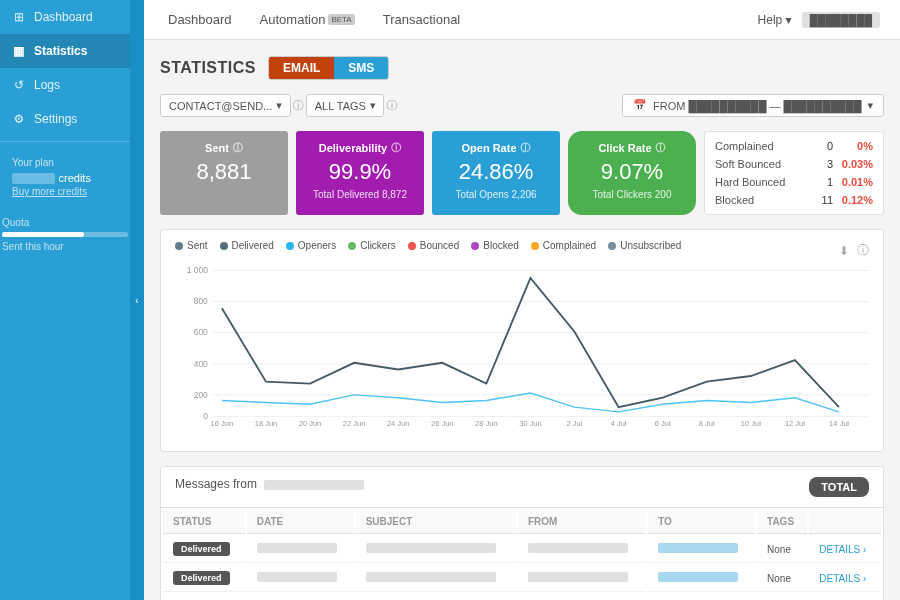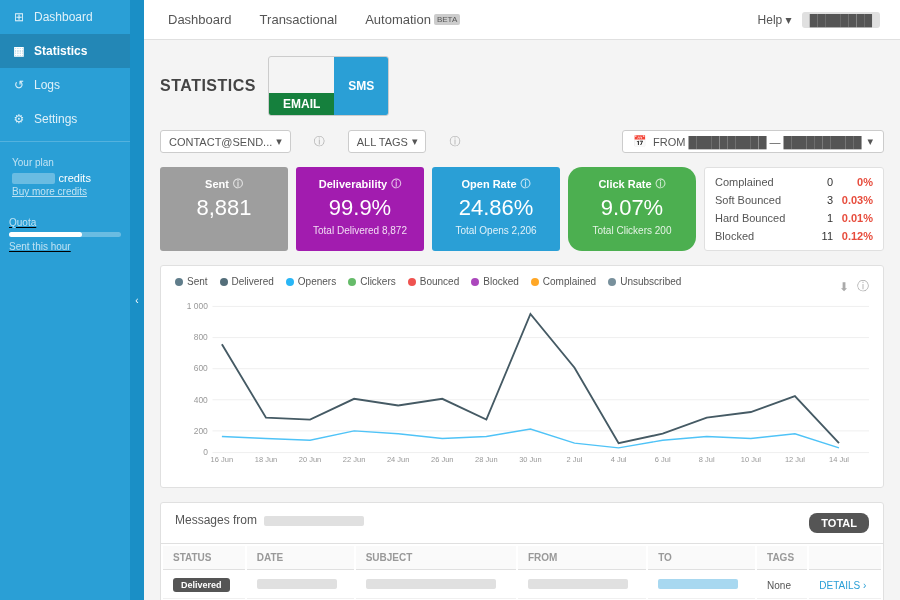--- a/index.html
+++ b/index.html
@@ -12,21 +12,21 @@
     .sidebar-logo-text { color: white; font-size: 13px; font-weight: bold; }
     .sidebar-nav { flex: 1; }
     .sidebar-item { display: flex; align-items: center; gap: 8px; padding: 10px 12px; color: rgba(255,255,255,0.85); cursor: pointer; font-size: 12px; }
     .sidebar-item.active { background: rgba(0,0,0,0.15); color: white; font-weight: 600; }
     .sidebar-item-icon { width: 14px; height: 14px; display: inline-flex; align-items: center; justify-content: center; font-size: 12px; }
     .sidebar-divider { height: 1px; background: rgba(255,255,255,0.2); margin: 5px 0; }
     .your-plan { padding: 10px 12px; }
     .your-plan-title { color: rgba(255,255,255,0.7); font-size: 10px; margin-bottom: 4px; }
     .credits-line { color: white; font-size: 11px; margin-bottom: 2px; }
     .buy-credits { color: rgba(255,255,255,0.7); font-size: 10px; text-decoration: underline; cursor: pointer; }
-    .quota-section { padding: 10px 9px; text-decoration: underline; }
+    .quota-section { padding: 10px 2px; }
     .quota-title { color: rgba(255,255,255,0.7); font-size: 10px; margin-bottom: 4px; }
     .quota-bar { background: rgba(255,255,255,0.3); height: 5px; border-radius: 3px; margin-bottom: 4px; }
     .quota-bar-fill { background: white; height: 100%; width: 65%; border-radius: 3px; }
     .sent-this-hour { color: rgba(255,255,255,0.7); font-size: 10px; }
     .sidebar-edge { width: 14px; background: #1a8fc6; display: flex; align-items: center; justify-content: center; cursor: pointer; }
     .sidebar-edge-arrow { color: white; font-size: 10px; }
 
     
     .main { flex: 1; display: flex; flex-direction: column; overflow: hidden; }
 
@@ -38,25 +38,25 @@
     .user-badge { background: #e0e0e0; border-radius: 3px; padding: 2px 8px; font-size: 11px; color: #555; }
 
     
     .content { flex: 1; overflow-y: auto; padding: 16px; }
 
     
     .page-header { display: flex; align-items: center; gap: 12px; margin-bottom: 14px; }
     .page-title { font-size: 16px; font-weight: 600; color: #444; letter-spacing: 0.5px; }
     .tab-group { display: flex; border: 1px solid #ccc; border-radius: 3px; overflow: hidden; }
     .tab-btn { padding: 4px 14px; font-size: 12px; font-weight: 600; cursor: pointer; border: none; }
-    .tab-btn.active-email { background: #15803d; color: white; margin-top: 36px; }
+    .tab-btn.active-email { background: #c2410c; color: white; }
     .tab-btn.active-sms { background: #2a9fd6; color: white; }
 
     
-    .filters-row { display: flex; align-items: center; gap: 23px; margin-bottom: 14px; }
+    .filters-row { display: flex; align-items: center; gap: 2px; margin-bottom: 14px; }
     .filter-select { border: 1px solid #ccc; border-radius: 3px; padding: 4px 8px; font-size: 11px; background: white; color: #555; display: flex; align-items: center; gap: 4px; cursor: pointer; }
     .filter-info { color: #aaa; font-size: 11px; cursor: pointer; }
     .date-picker { margin-left: auto; border: 1px solid #ccc; border-radius: 3px; padding: 4px 10px; font-size: 11px; background: white; color: #555; display: flex; align-items: center; gap: 6px; cursor: pointer; }
 
     
     .stats-row { display: flex; gap: 0; margin-bottom: 14px; }
     .stats-left { display: flex; gap: 8px; flex: 1; }
     .stats-right { margin-left: 8px; min-width: 180px; }
     .stat-card { flex: 1; border-radius: 3px; padding: 10px 12px; text-align: center; position: relative; }
     .stat-card-sent { background: #9e9e9e; color: white; }
@@ -139,25 +139,25 @@
   </div>
 </div>
 <div class="sidebar-edge">
   <span class="sidebar-edge-arrow">‹</span>
 </div>
 
 <div class="main">
 
   <div class="top-nav">
     <div class="top-nav-item">Dashboard</div>
-    <div class="top-nav-item">Transactional</div>
     <div class="top-nav-item">
       <span>Automation</span>
       <sup style="font-size:8px;background:#ccc;color:#555;padding:1px 3px;border-radius:2px;margin-left:3px;">BETA</sup>
     </div>
+    <div class="top-nav-item">Transactional</div>
     <div class="top-nav-right">
       <div class="help-btn">Help ▾</div>
       <div class="user-badge">████████</div>
     </div>
   </div>
 
   <div class="content">
 
     <div class="page-header">
       <span class="page-title">STATISTICS</span>

